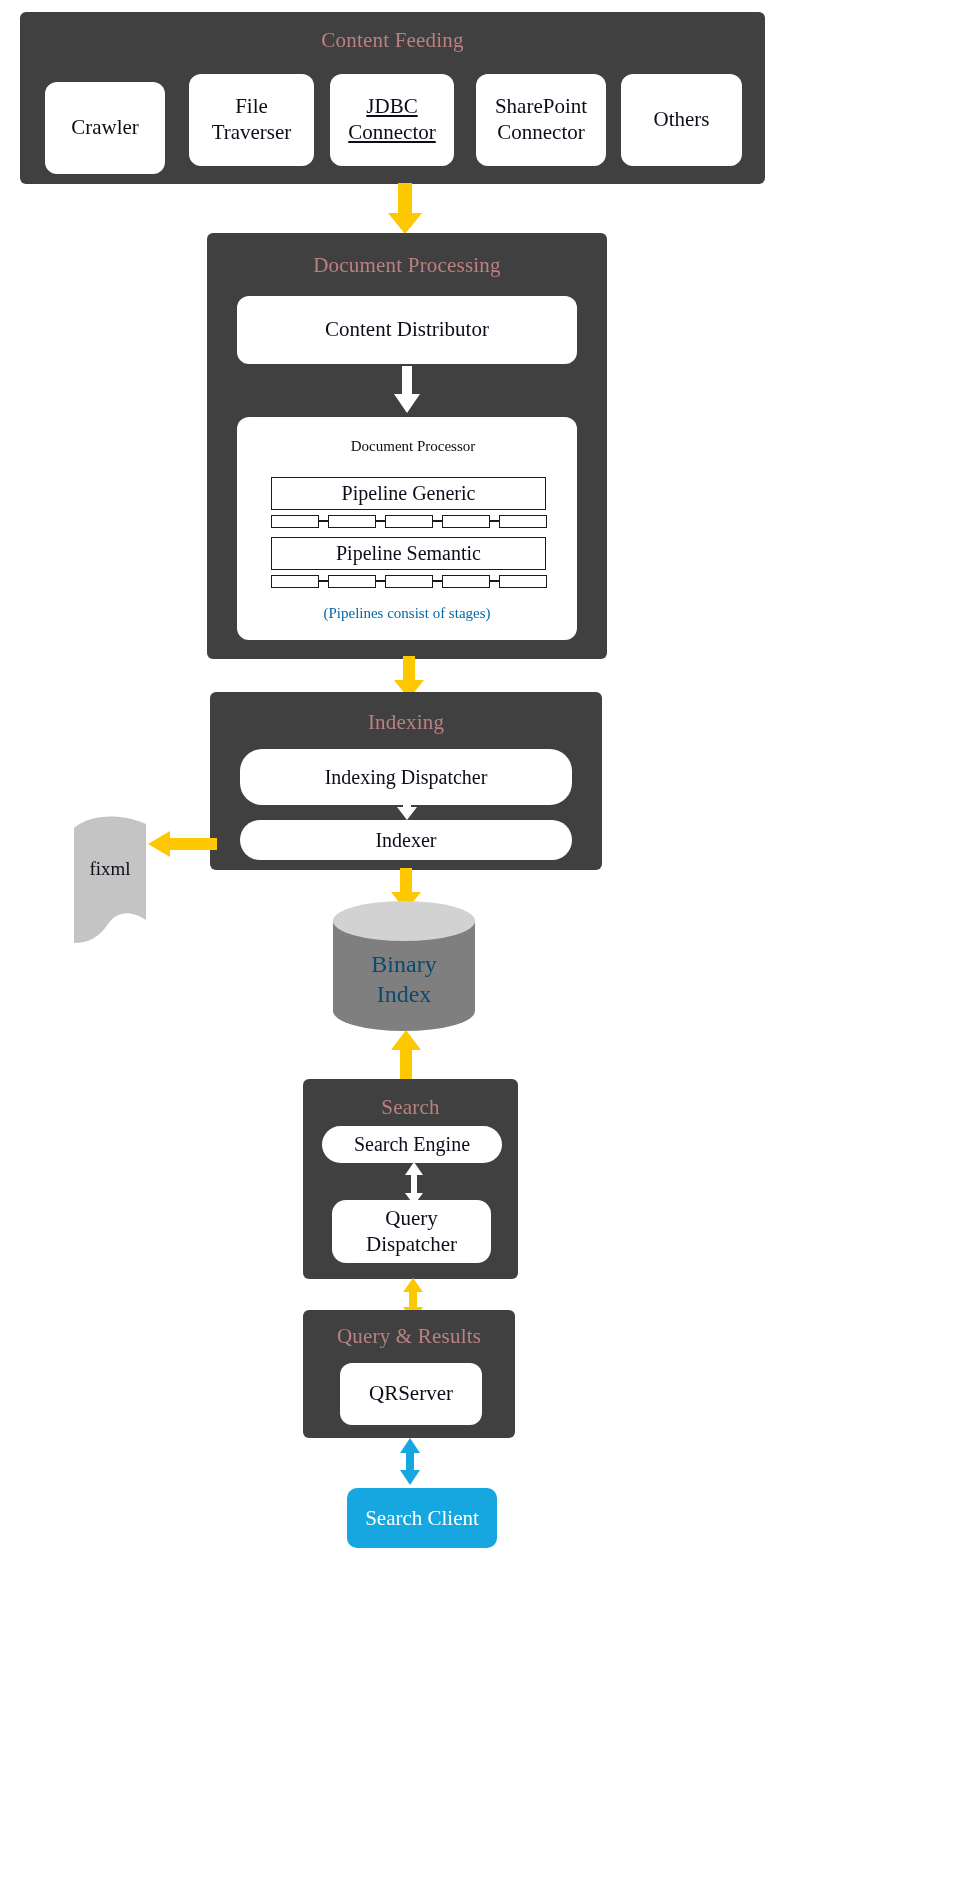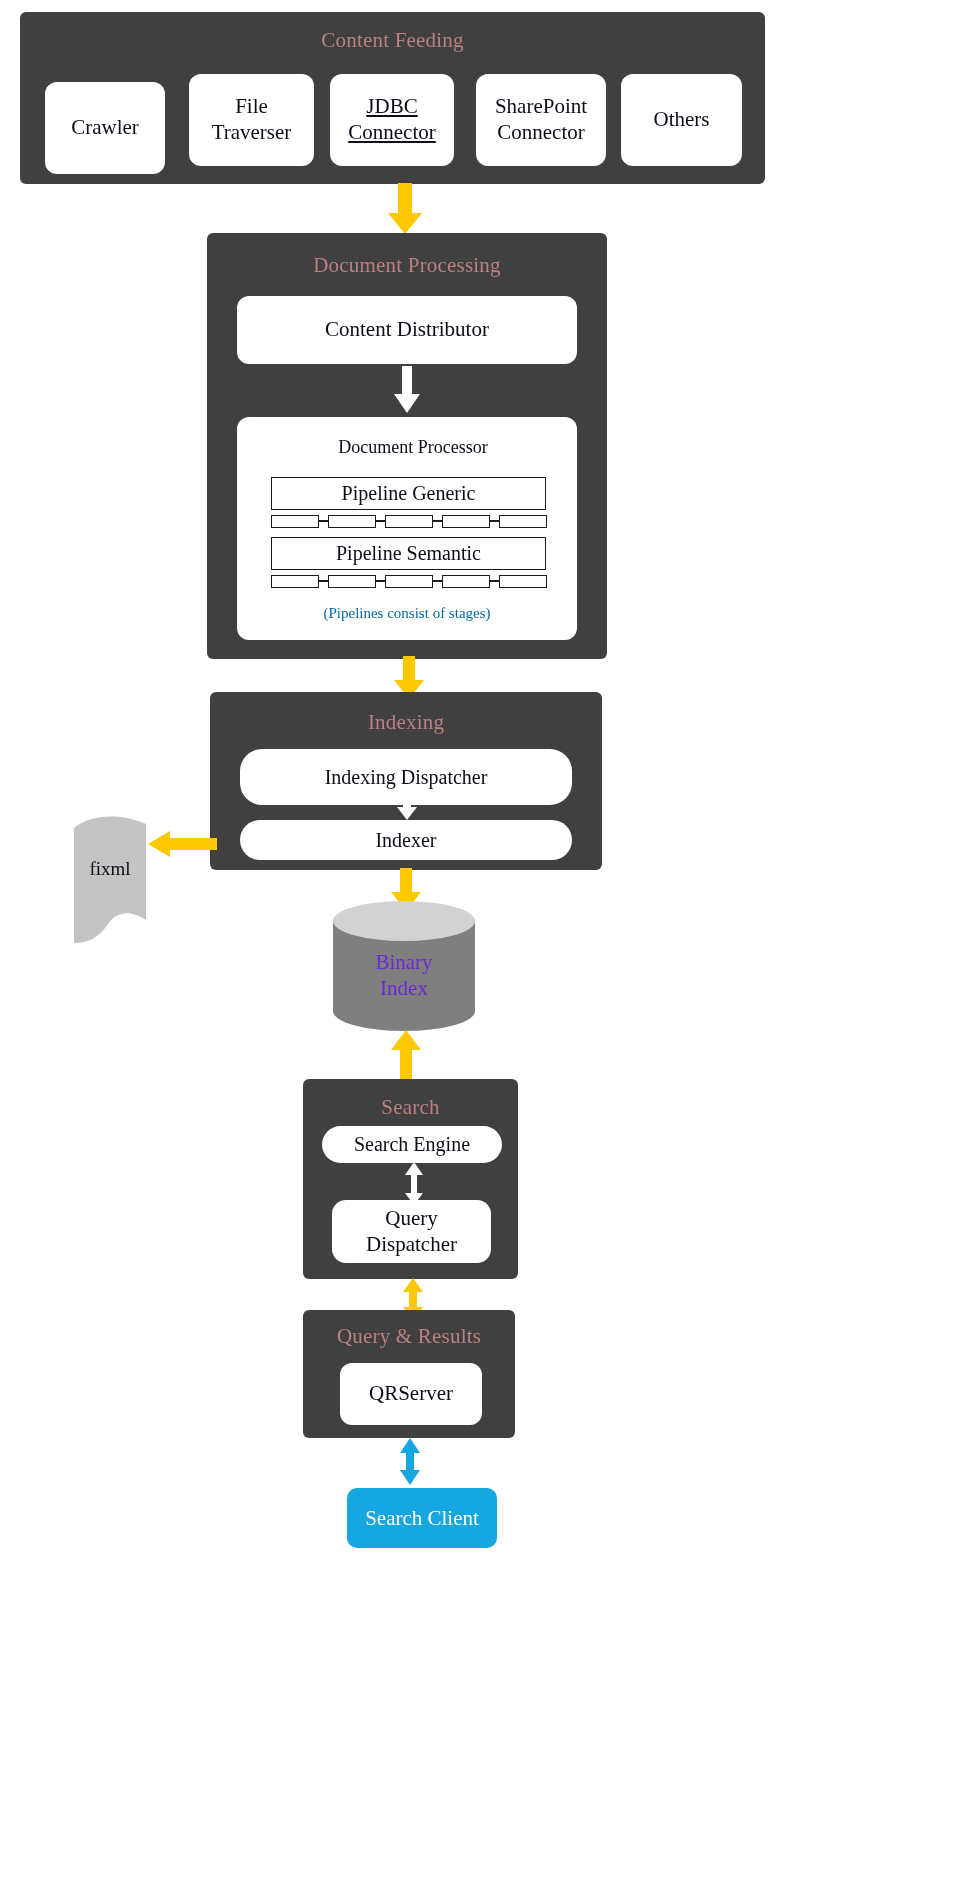--- a/index.html
+++ b/index.html
@@ -103,22 +103,22 @@
     font-size: 19px;
     color: #0d0d1a;
   }
 
   
   .cylinder { position: absolute; }
   .cyl-label {
     position: absolute;
     width: 100%;
     text-align: center;
-    color: #6d28d9;
-    font-size: 21px;
+    color: #0c4a6e;
+    font-size: 24px;
     line-height: 1.25;
   }
 
   
   .client-box {
     position: absolute;
     background: #16a6e0;
     border-radius: 10px;
     display: flex;
     align-items: center;
@@ -167,21 +167,21 @@
   <span>Content Distributor</span>
 </div>
 
 <div class="arrow-down-w" style="left:392px; top:366px;">
   <svg width="30" height="48" viewBox="0 0 30 48">
     <polygon points="10,0 20,0 20,28 28,28 15,47 2,28 10,28" fill="#ffffff"></polygon>
   </svg>
 </div>
 
 <div class="node" style="left:237px; top:417px; width:340px; height:223px; display:block;">
-  <div style="text-align:center; font-size:18px; padding-top:20px;padding-left:12px;">Document Processor</div>
+  <div style="text-align:center; font-size:15px; padding-top:20px;padding-left:12px;">Document Processor</div>
 </div>
 
 <div class="pipeline-box" style="left:271px; top:477px; width:275px; height:33px;">
   <span>Pipeline Generic</span>
 </div>
 <div class="stage-strip" style="left:271px; top:514px; width:275px; height:14px;">
   <div class="stage-cell" style="width:48px;"></div>
   <div class="stage-link" style="width:9px;"></div>
   <div class="stage-cell" style="width:48px;"></div>
   <div class="stage-link" style="width:9px;"></div>

